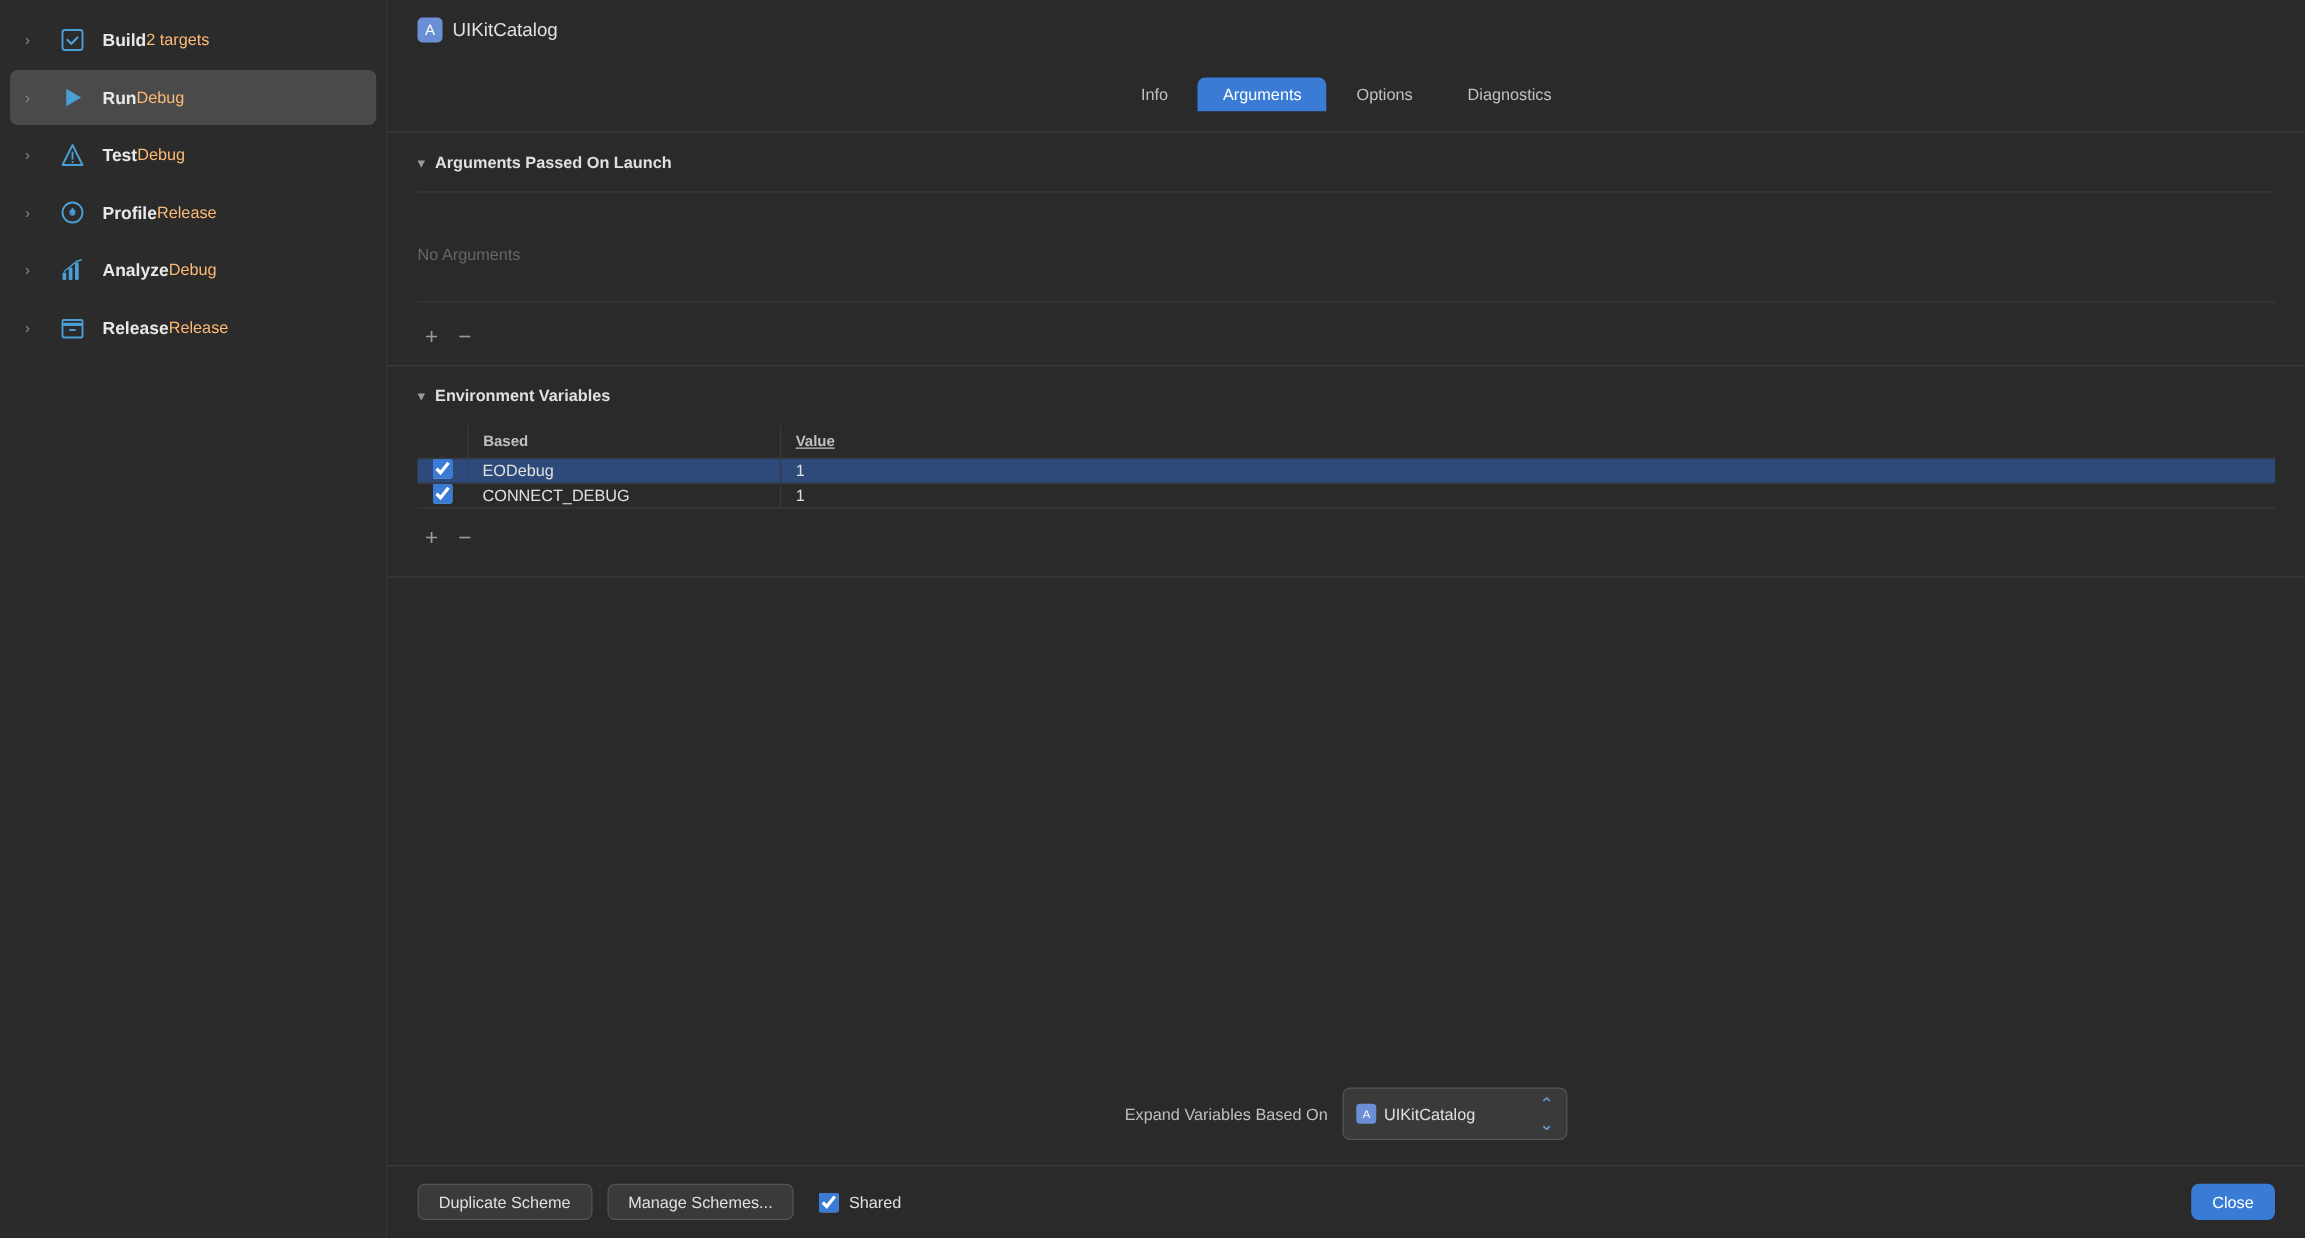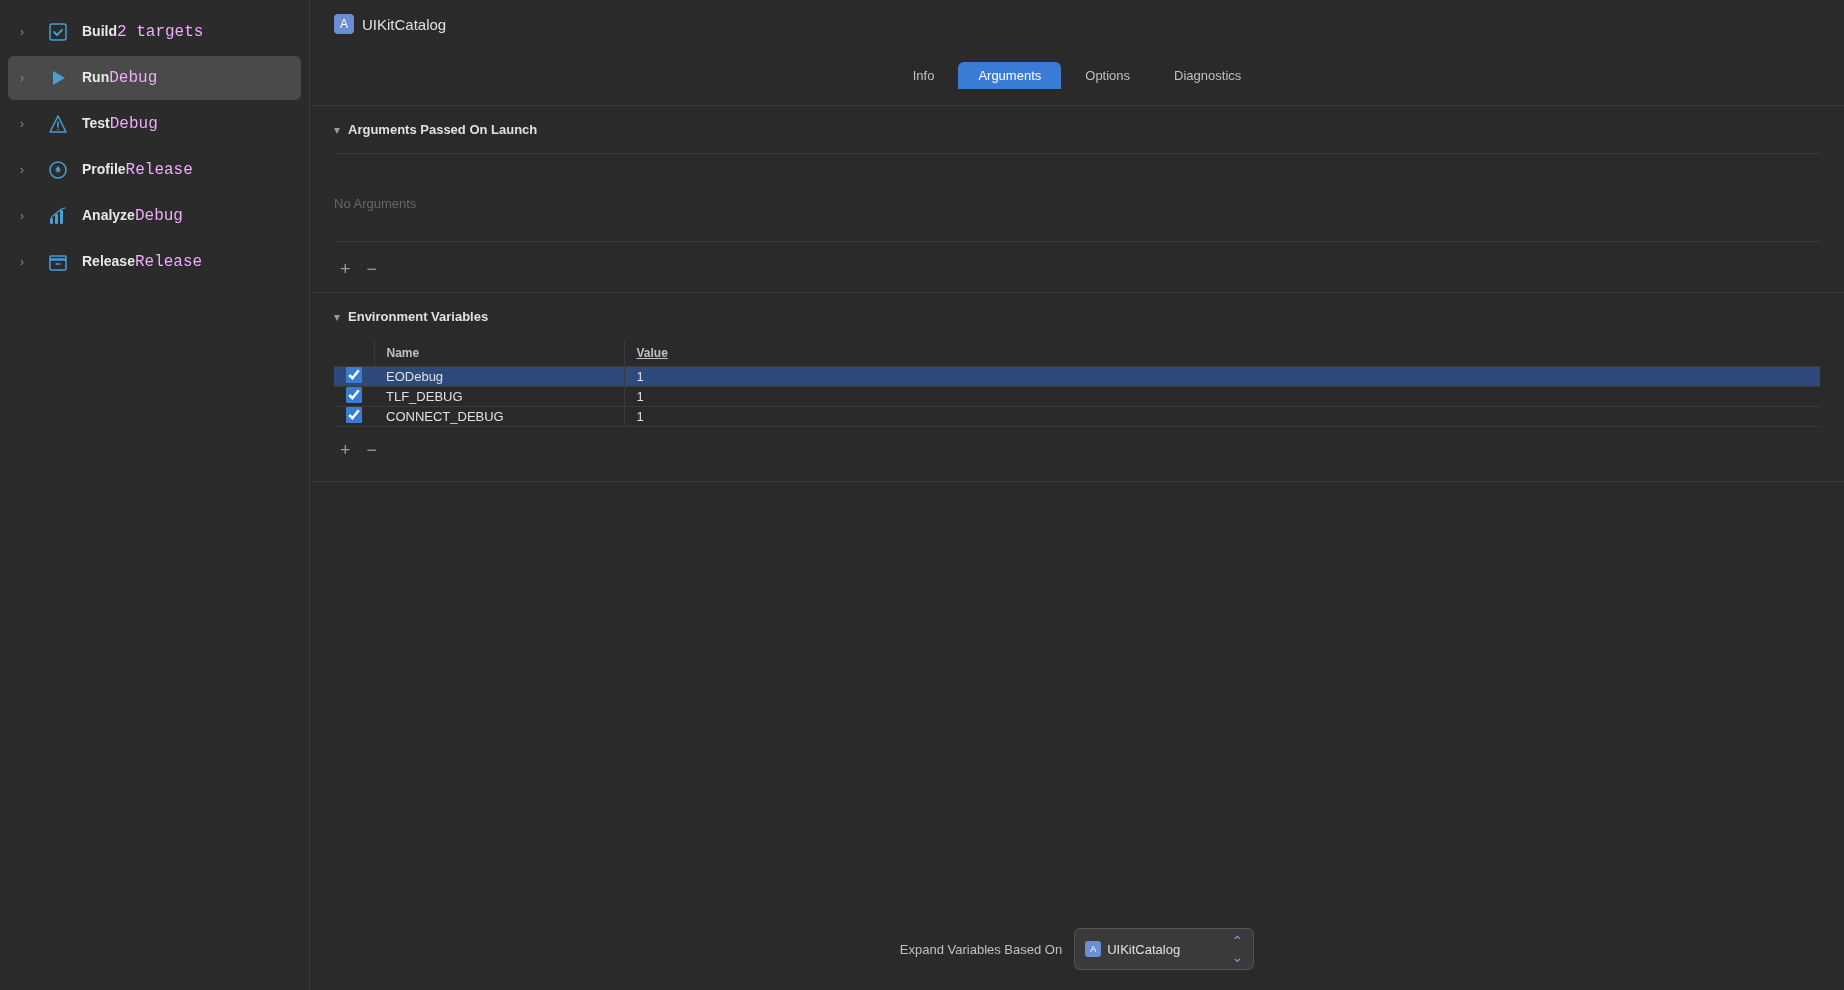--- a/index.html
+++ b/index.html
@@ -51,23 +51,22 @@
     }
     .sidebar-item-text {
       display: flex;
     }
     .sidebar-item-name {
       font-size: 14px;
       font-weight: 600;
       color: #e8e8e8;
     }
     .sidebar-item-subtitle {
-      font-size: 16px;
-      color: #f0abfc;
-      font-family: Liberation Mono, monospace;
+      font-size: 13px;
+      color: #fdba74;
     }
 
     
     .main {
       flex: 1;
       display: flex;
       flex-direction: column;
       background: #2a2a2a;
     }
 
@@ -455,43 +454,36 @@
 
     <div class="section section-2">
       <div class="section-header">
         <span class="section-chevron">▾</span>
         <span class="section-title">Environment Variables</span>
       </div>
       <table class="env-table">
         <thead>
           <tr>
             <th class="checkbox-cell"></th>
-            <th class="name-cell">Name</th>
+            <th class="name-cell">Based</th>
             <th class="value-cell">Value</th>
           </tr>
         </thead>
         <tbody>
           <tr class="highlighted">
             <td class="checkbox-cell">
               <input type="checkbox" class="env-checkbox" checked="" style="">
             </td>
             <td class="name-cell">EODebug</td>
             <td class="value-cell">1</td>
           </tr>
           <tr>
             <td class="checkbox-cell">
               <input type="checkbox" class="env-checkbox" checked="" style="">
             </td>
-            <td class="name-cell">TLF_DEBUG</td>
-            <td class="value-cell">1</td>
-          </tr>
-          <tr>
-            <td class="checkbox-cell">
-              <input type="checkbox" class="env-checkbox" checked="" style="">
-            </td>
             <td class="name-cell">CONNECT_DEBUG</td>
             <td class="value-cell">1</td>
           </tr>
         </tbody>
       </table>
       <div class="add-remove-row">
         <button class="add-remove-btn">+</button>
         <button class="add-remove-btn">−</button>
       </div>
     </div>
@@ -505,13 +497,22 @@
           <div class="expand-dropdown-icon">
             <span>A</span>
           </div>
           <span class="expand-dropdown-text">UIKitCatalog</span>
         </div>
         <span class="expand-dropdown-arrow">⌃<br>⌄</span>
       </div>
     </div>
   </div>
 
+  <div class="footer">
+    <button class="footer-btn">Duplicate Scheme</button>
+    <button class="footer-btn">Manage Schemes...</button>
+    <label class="shared-label">
+      <input type="checkbox" class="shared-checkbox" checked="" style="">
+      <span>Shared</span>
+    </label>
+    <button class="footer-btn primary">Close</button>
+  </div>
 </div>
 
 </body></html>

